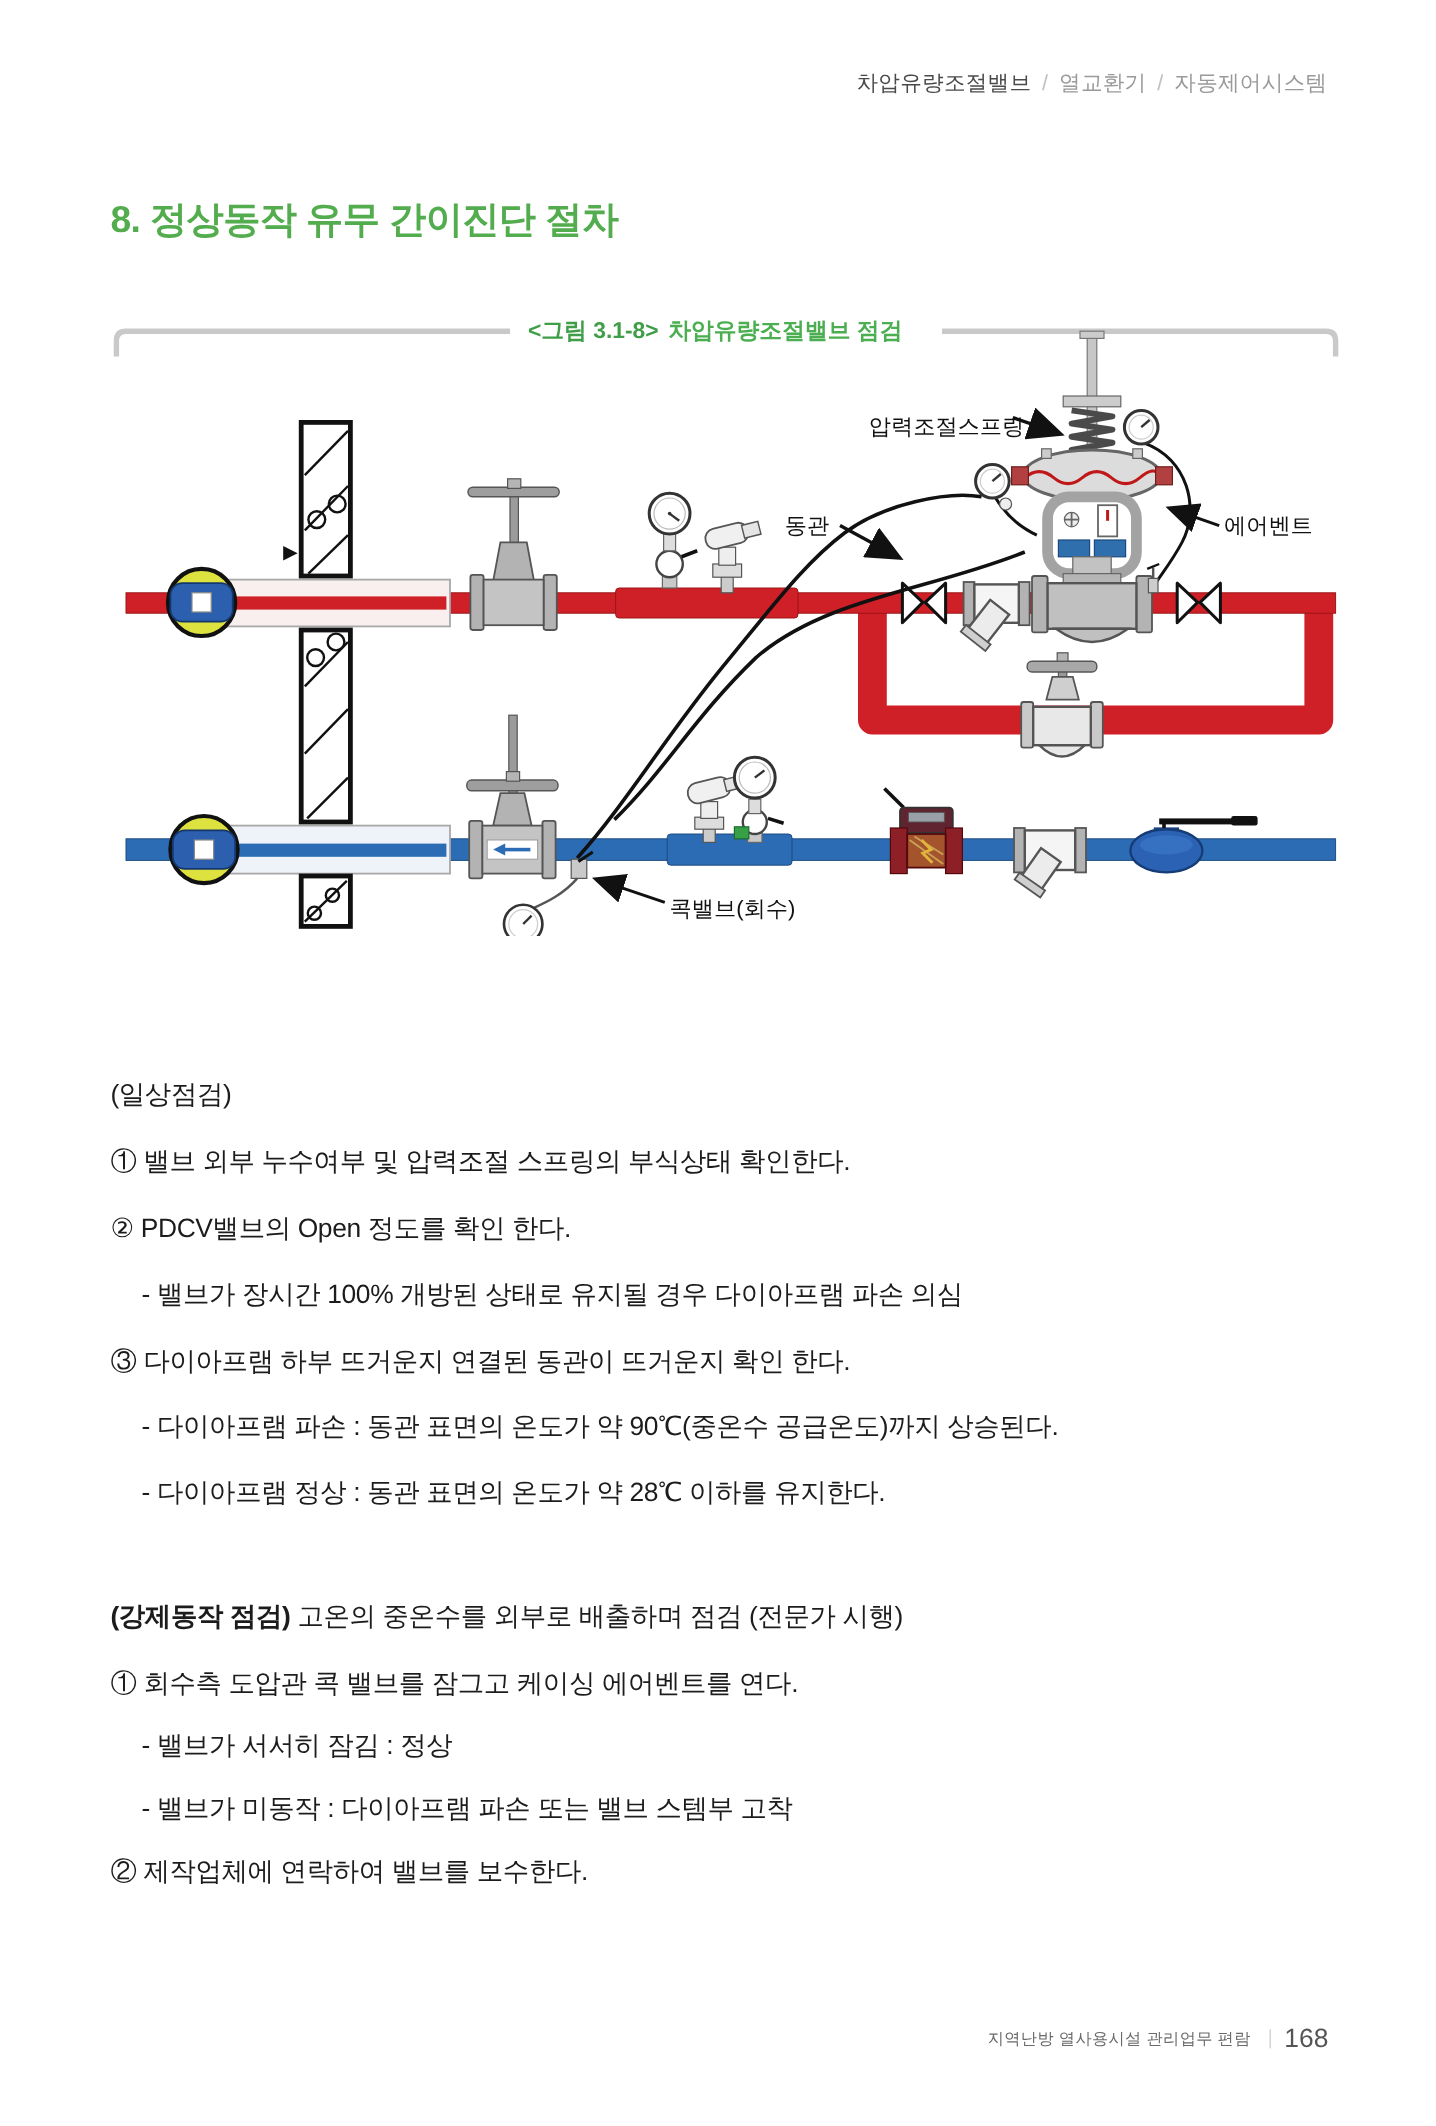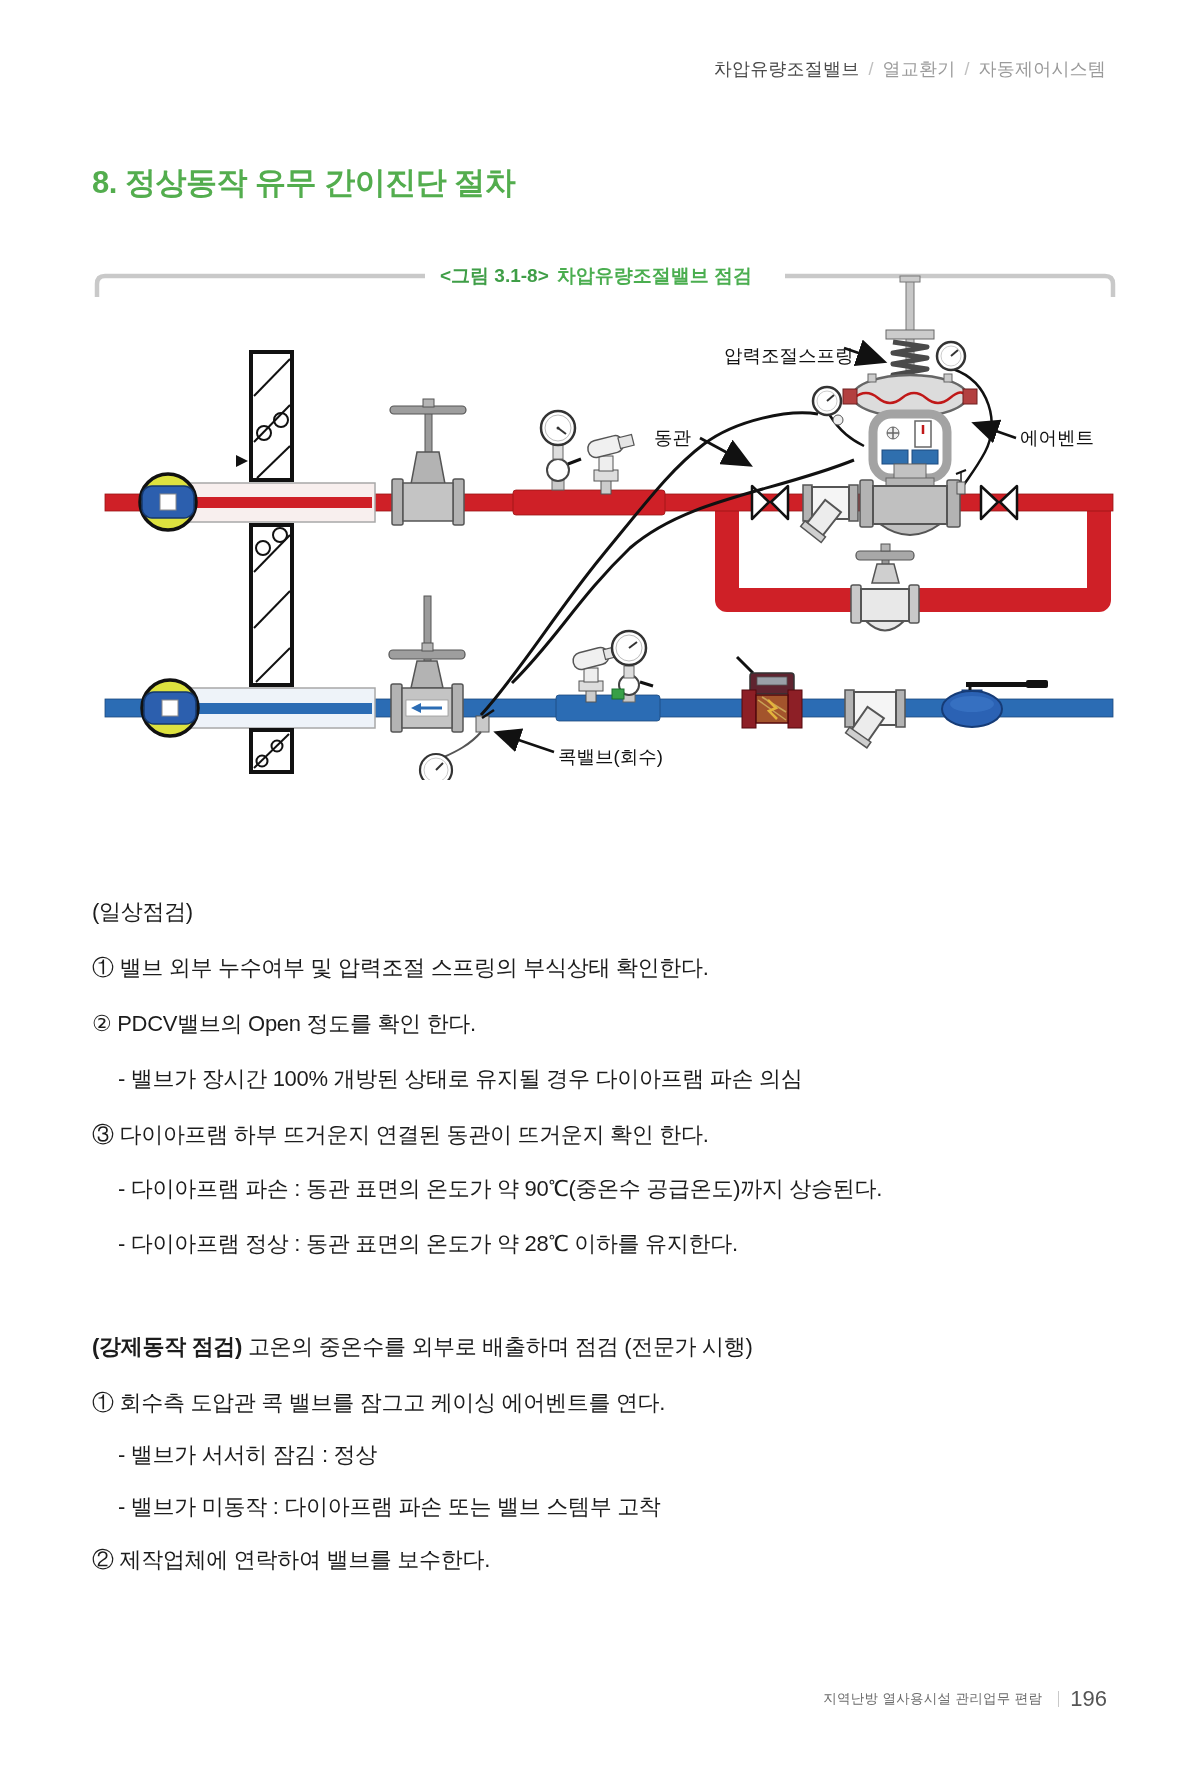--- a/index.html
+++ b/index.html
@@ -332,14 +332,14 @@
 
 <p class="bl" style="top:1332px"><span class="bold">(강제동작 점검)</span><span> 고온의 중온수를 외부로 배출하며 점검 (전문가 시행)</span></p>
 <p class="bl" style="top:1388px">① 회수측 도압관 콕 밸브를 잠그고 케이싱 에어벤트를 연다.</p>
 <p class="bl indent" style="top:1440px">- 밸브가 서서히 잠김 : 정상</p>
 <p class="bl indent" style="top:1492px">- 밸브가 미동작 : 다이아프램 파손 또는 밸브 스템부 고착</p>
 <p class="bl" style="top:1545px">② 제작업체에 연락하여 밸브를 보수한다.</p>
 
 <div class="footer">
   <span class="foot-text">지역난방 열사용시설 관리업무 편람</span>
   <span class="foot-div"></span>
-  <span class="foot-page">196</span>
+  <span class="foot-page">168</span>
 </div>
 
 </body></html>

